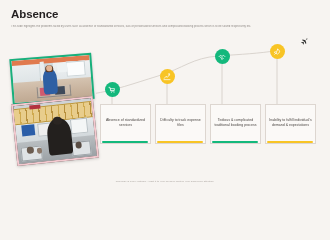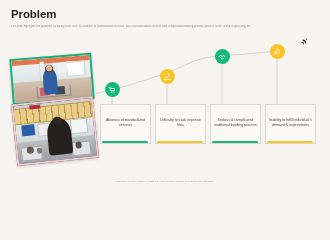--- a/index.html
+++ b/index.html
@@ -282,21 +282,21 @@
     color: #a39d98;
     letter-spacing: 0.08px;
     filter: blur(0.3px);
   }
 </style>
 </head>
 <body>
 
 <div class="slide">
 
-  <div class="page-title">Problem</div>
+  <div class="page-title">Absence</div>
   <div class="subtitle">This slide highlights the problems faced by users such as absence of standardized services, lack of personalized services and complicated booking process which is to be solved respectively etc.</div>
 
   <div class="collage">
 
     <div class="photo photo-top">
       <div class="ph-inner">
         <div class="t-floor"></div>
         <div class="t-wallL"></div>
         <div class="t-wallR"></div>
         <div class="t-bandTop"></div>

